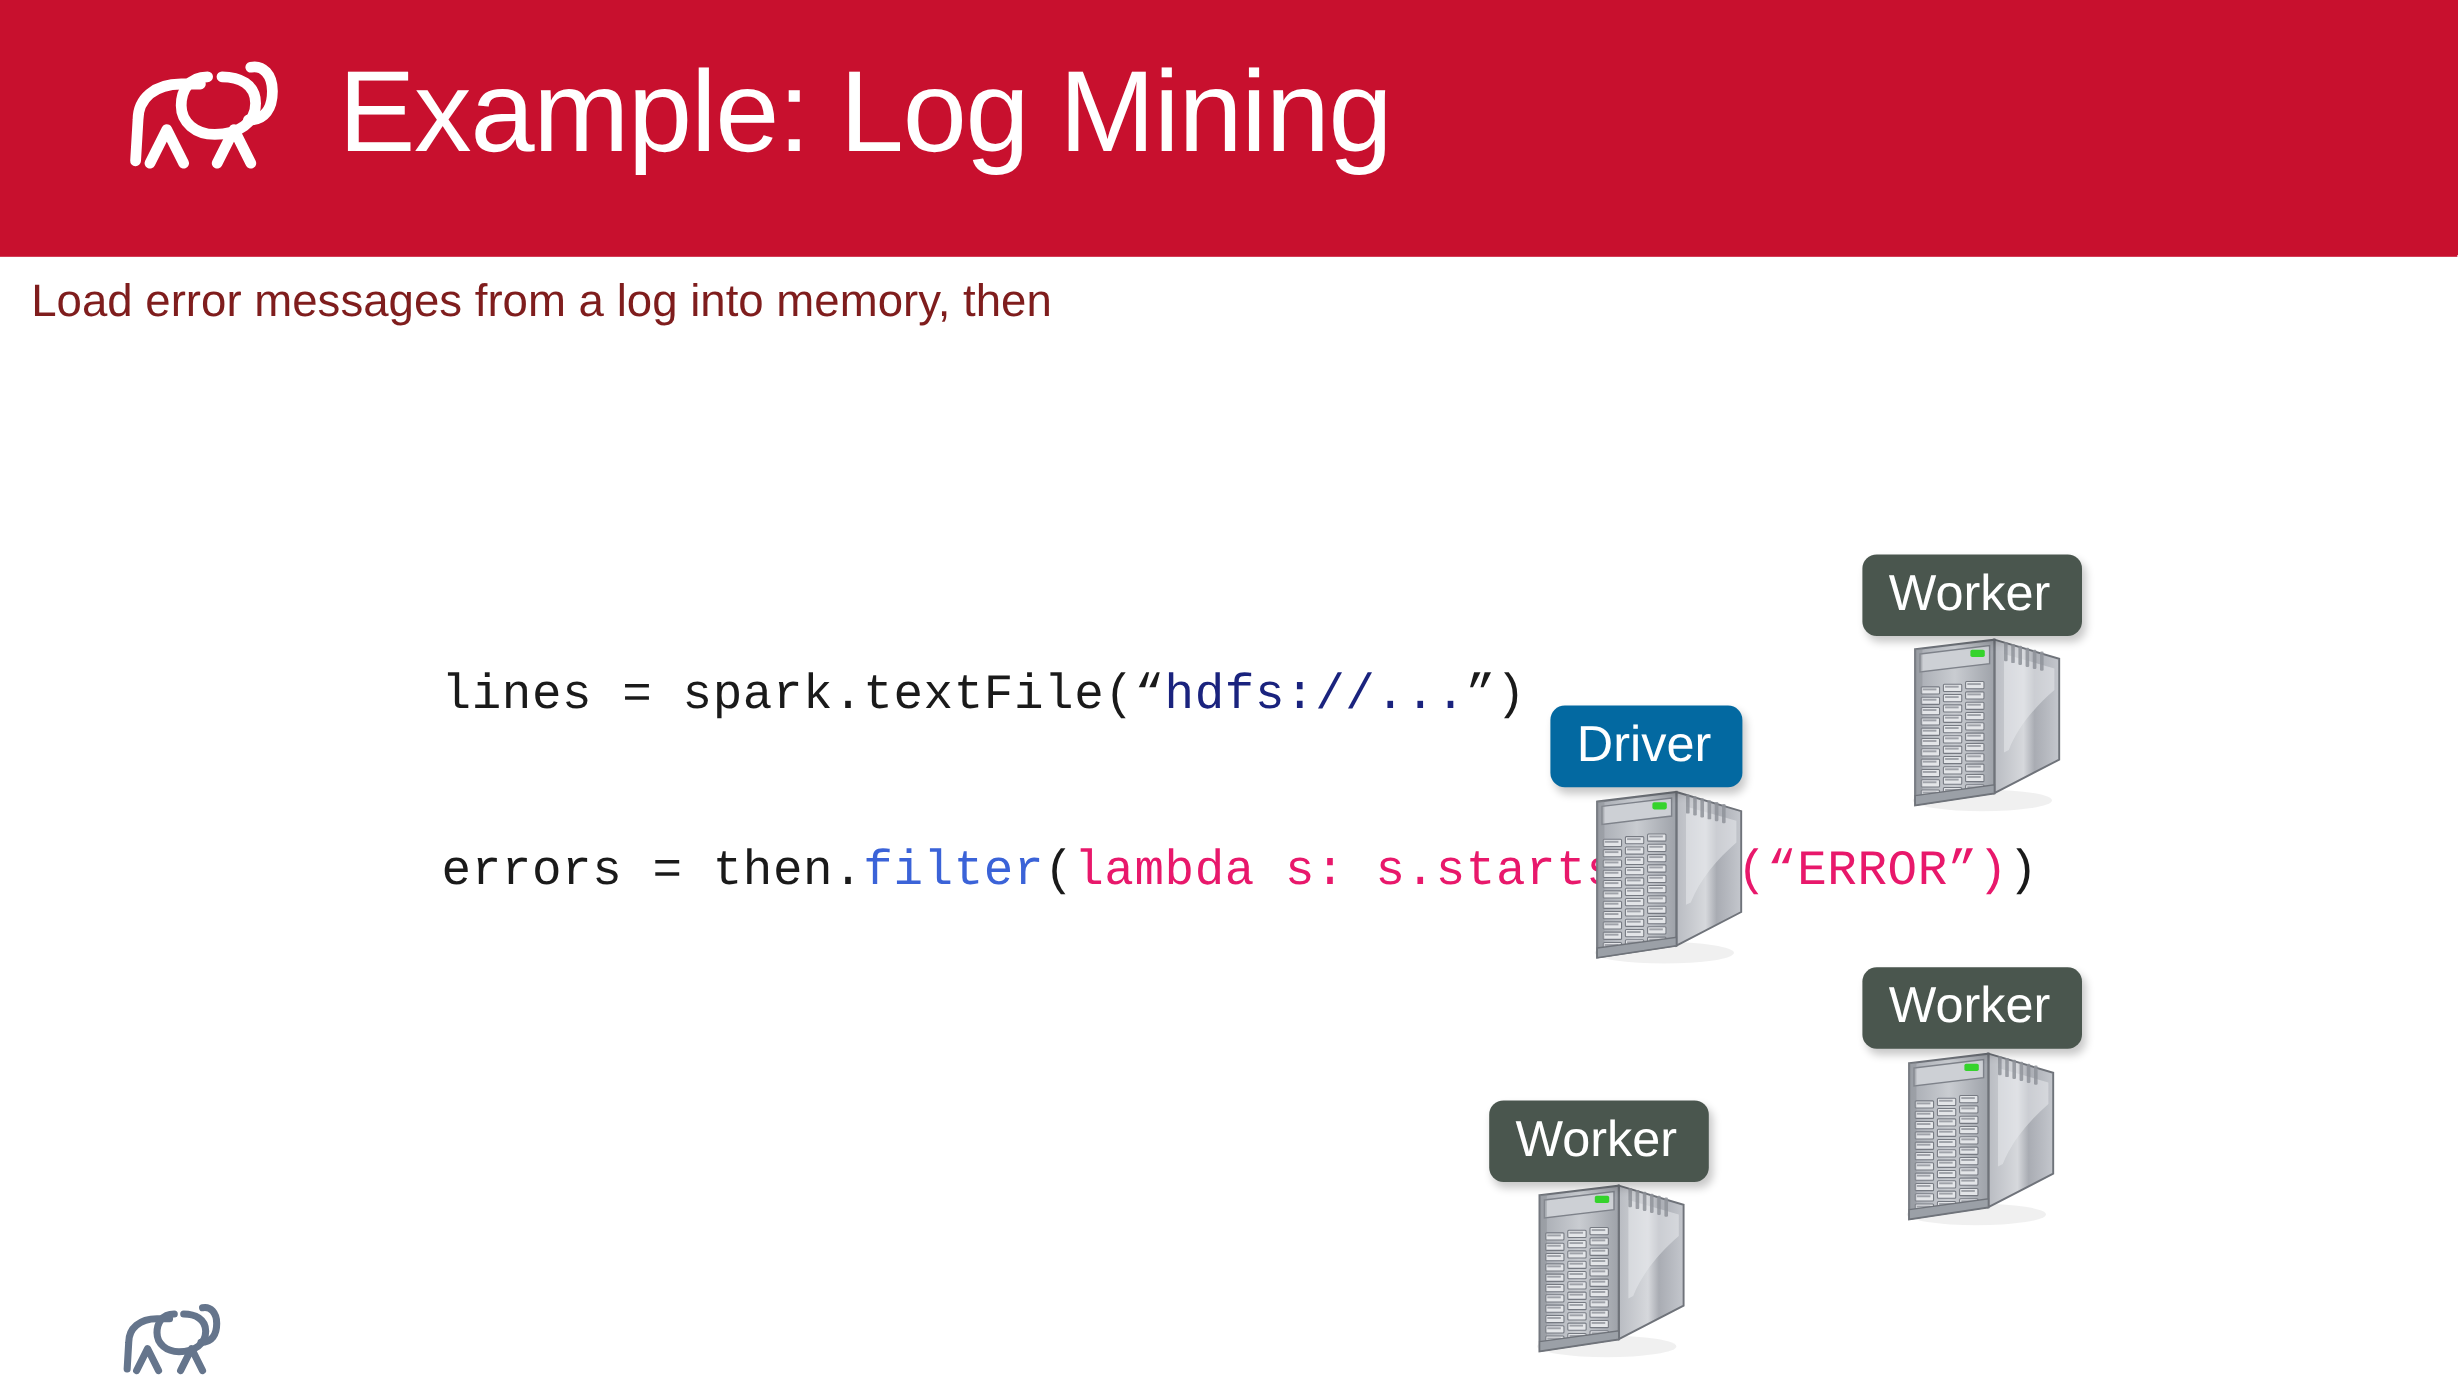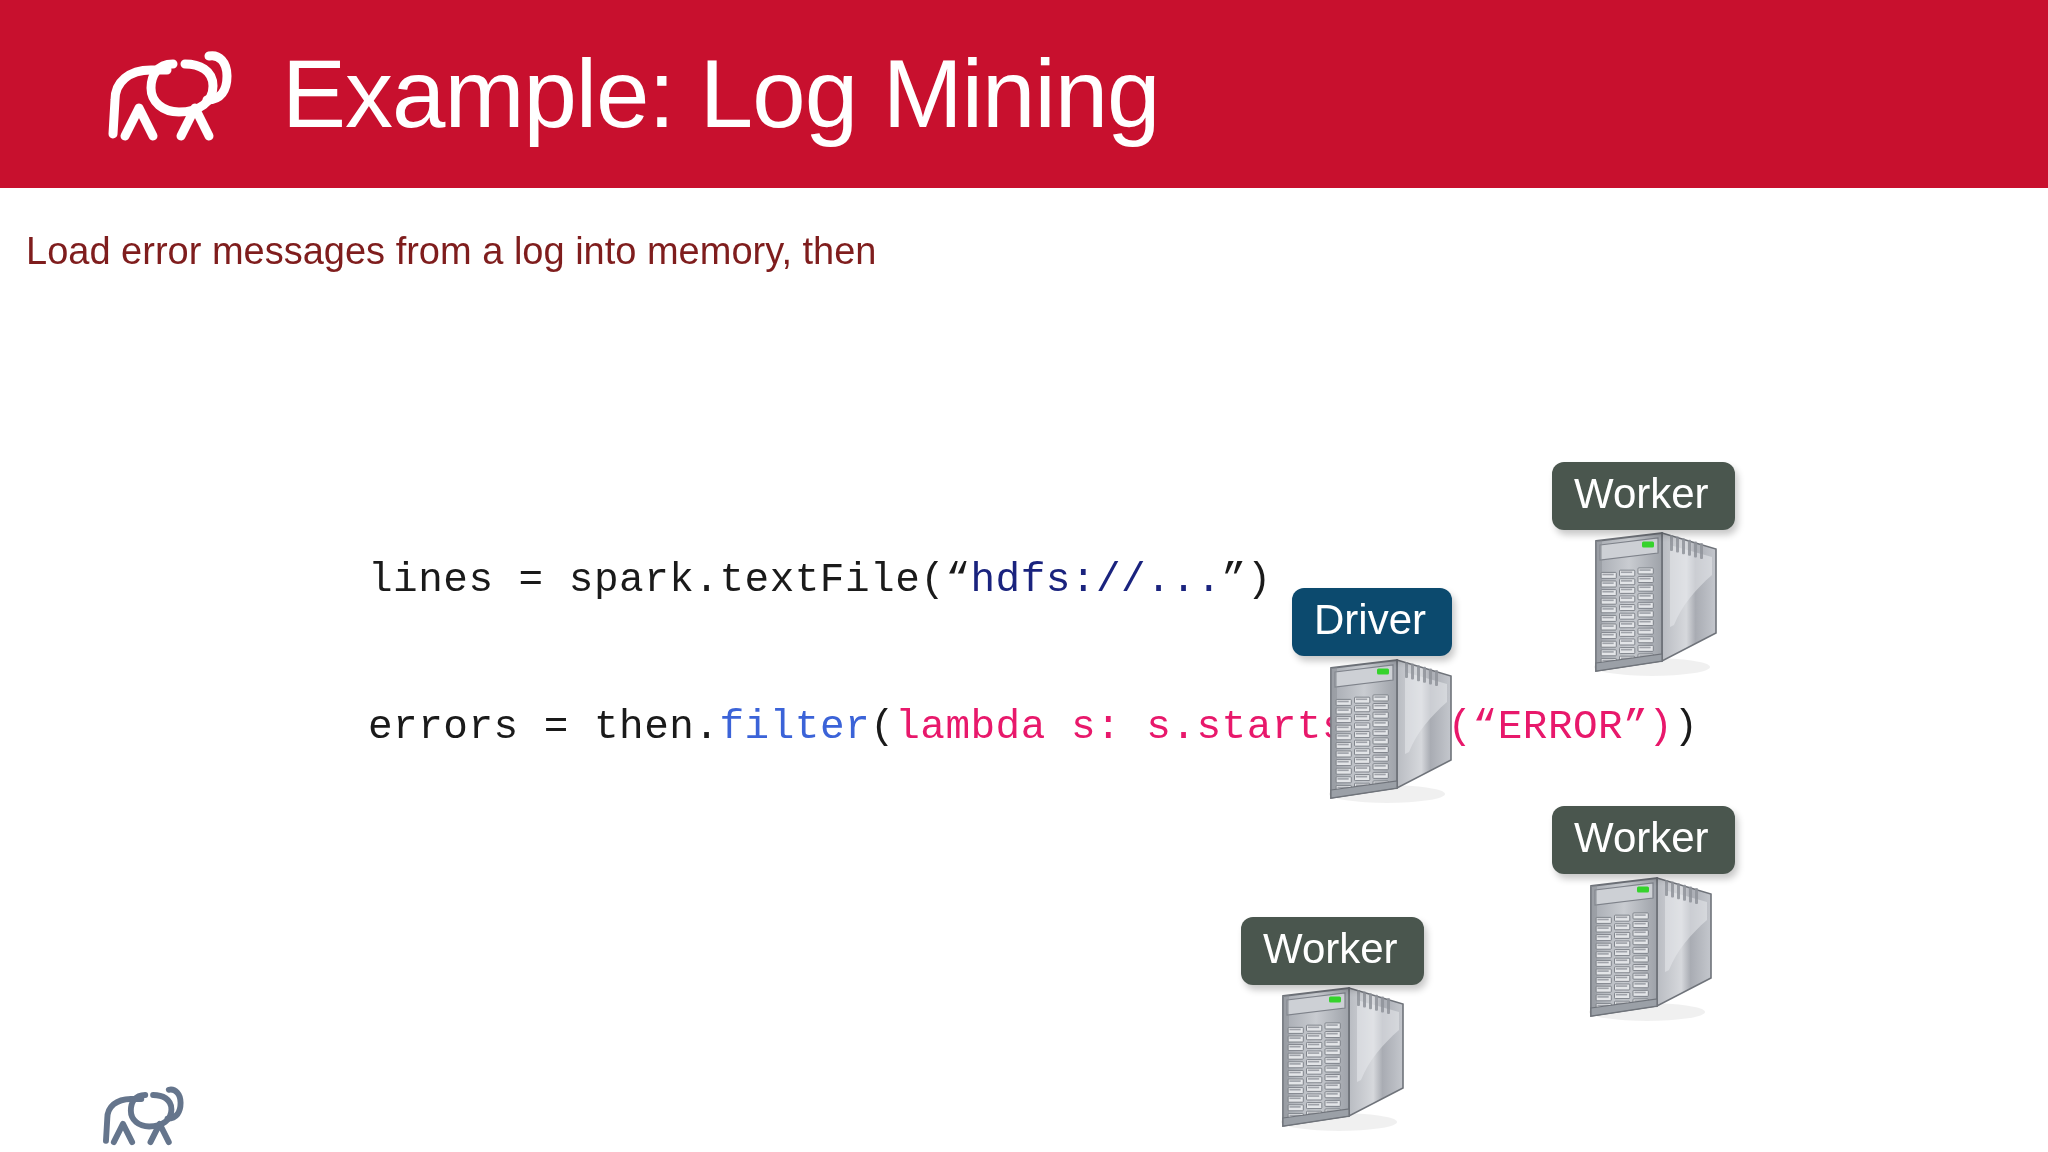--- a/index.html
+++ b/index.html
@@ -16,21 +16,21 @@
     font-family: "Liberation Sans", sans-serif;
     background: #ffffff;
   }
 
   
   .header-bar {
     position: absolute;
     left: 0;
     top: 0;
     width: 2048px;
-    height: 188px;
+    height: 214px;
     background: #C8102E;
     display: flex;
     align-items: center;
   }
   .header-logo {
     position: absolute;
     left: 95px;
     top: 38px;
     width: 140px;
     height: 110px;
@@ -348,21 +348,21 @@
           <rect x="31" y="143.4" width="15.3" height="6" fill="#e3e5e8" stroke="#767a82" stroke-width="0.9" rx="0.8"></rect>
           <rect x="32.4" y="144.70000000000002" width="11.3" height="1.6" fill="#8d9198" opacity="0.8"></rect>
           <rect x="49.5" y="141.18" width="15.3" height="6" fill="#e3e5e8" stroke="#767a82" stroke-width="0.9" rx="0.8"></rect>
           <rect x="50.9" y="142.48000000000002" width="11.3" height="1.6" fill="#8d9198" opacity="0.8"></rect>
           <rect x="68" y="138.96" width="15.3" height="6" fill="#e3e5e8" stroke="#767a82" stroke-width="0.9" rx="0.8"></rect>
           <rect x="69.4" y="140.26000000000002" width="11.3" height="1.6" fill="#8d9198" opacity="0.8"></rect>
           <path d="M26 26 L32 25.3 L32 155 L26 156 Z" fill="#8b8f96" opacity="0.5"></path>
           <path d="M26 148 L92 139 L92 146 L26 156 Z" fill="#9ba0a7" stroke="#6f737a" stroke-width="1.2"></path>
         </svg>
       </div>
-      <div class="machine-label label-driver" style="left: 1292px; top: 588px; background: #0c4a6e;">Driver</div>
+      <div class="machine-label label-driver" style="left: 1292px; top: 588px; background: #0369a1;">Driver</div>
     </div>
     <div class="machine" style="left: 0px; top: 0px;">
       <div class="server-wrap" style="left: 1565px; top: 855px;">
         <svg class="server-svg" width="160" height="180" viewBox="0 0 160 170">
           <defs>
             <linearGradient id="sideG" x1="0" y1="0" x2="1" y2="0">
               <stop offset="0%" stop-color="#b9bcc2"></stop>
               <stop offset="45%" stop-color="#d6d8dc"></stop>
               <stop offset="62%" stop-color="#a9acb3"></stop>
               <stop offset="100%" stop-color="#c4c7cd"></stop>

